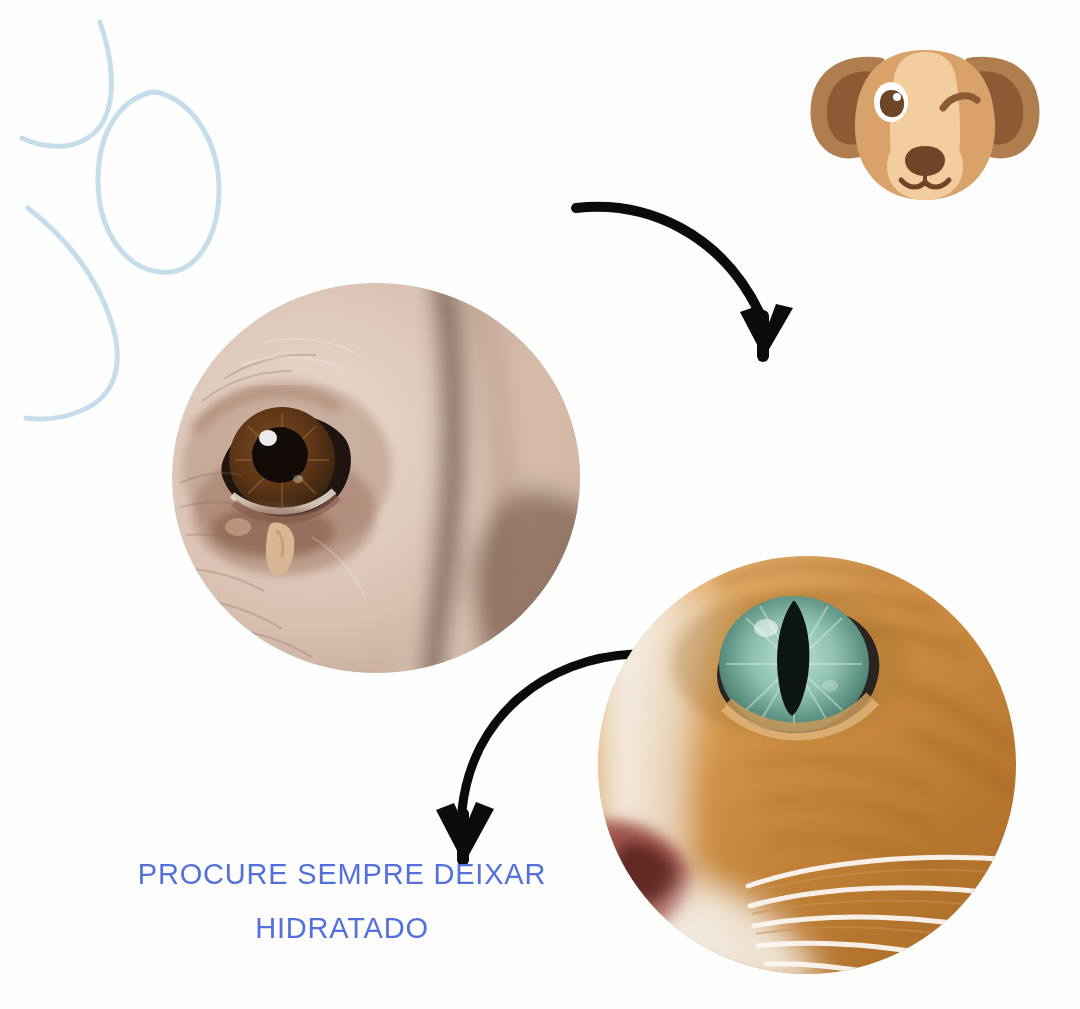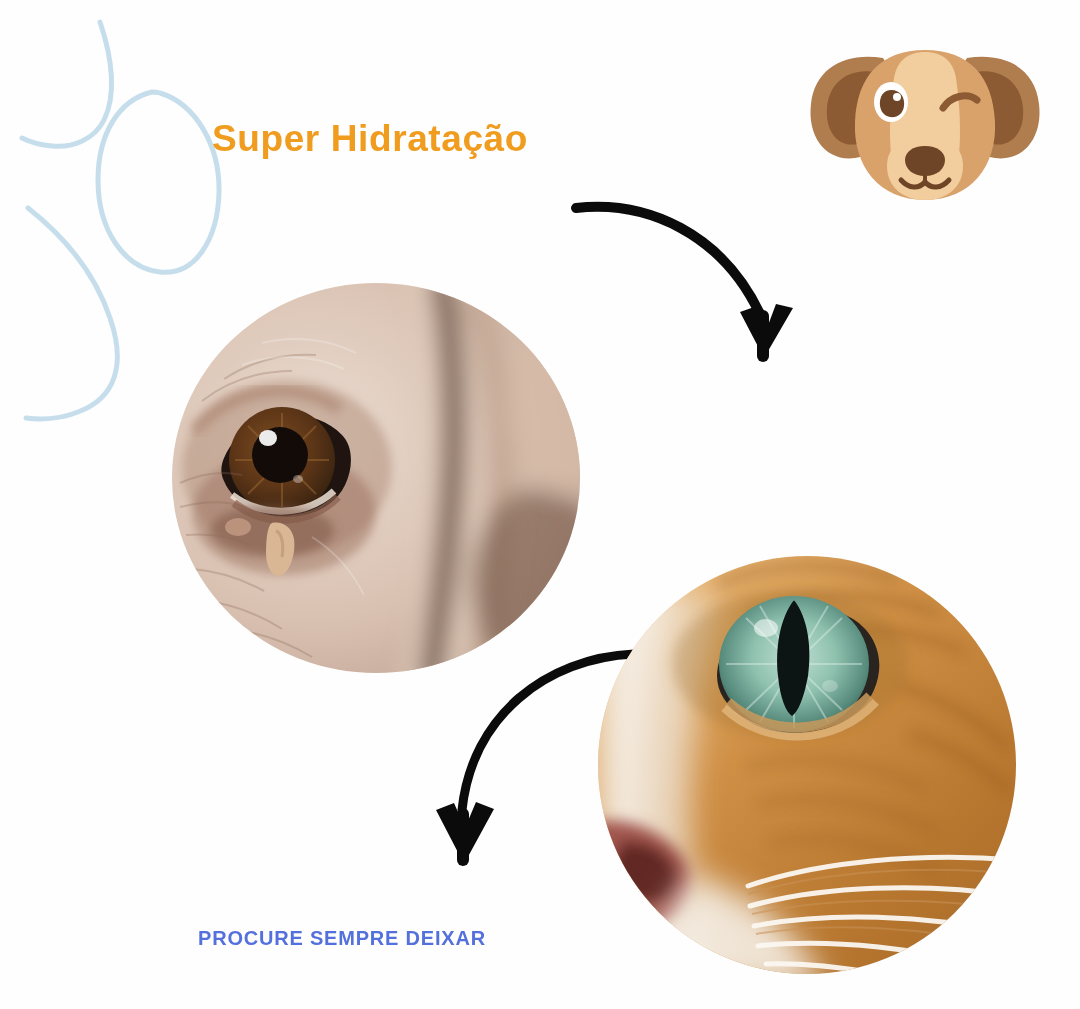--- a/index.html
+++ b/index.html
@@ -49,26 +49,26 @@
   #label-nao-irrita {
     left: 658px;
     top: 409px;
     font-size: 31px;
     color: #7B2A8F;
     letter-spacing: 0.5px;
   }
   .bottom-block {
     position: absolute;
     left: 52px;
-    top: 920px;
+    top: 848px;
     width: 580px;
     text-align: center;
     color: #5470DC;
-    font-size: 20px;
-    font-weight: 700;
+    font-size: 29px;
+    font-weight: 400;
     line-height: 1.85;
     letter-spacing: 0.8px;
   }
   .bottom-block .line {
     display: block;
   }
 
   
   .photo-circle {
     position: absolute;
@@ -157,21 +157,20 @@
       <path d="M138 66 C 146 54, 162 50, 172 58" stroke="#8C5A33" stroke-width="7" stroke-linecap="round" fill="none"></path>
 
       <path d="M120 104 C 108 104, 100 110, 100 118 C 100 127, 108 134, 120 134 C 132 134, 140 127, 140 118 C 140 110, 132 104, 120 104 Z" fill="#6E4526"></path>
 
       <path d="M120 130 L 120 140" stroke="#6E4526" stroke-width="4" stroke-linecap="round"></path>
       <path d="M96 138 C 104 147, 114 147, 120 140" stroke="#6E4526" stroke-width="5" stroke-linecap="round" fill="none"></path>
       <path d="M144 138 C 136 147, 126 147, 120 140" stroke="#6E4526" stroke-width="5" stroke-linecap="round" fill="none"></path>
     </svg>
   </div>
 
-  <div class="headline" id="title-super">Super Hidratação</div>
 
   <div class="arrow" id="arrow-to-nao-irrita">
     <svg viewBox="0 0 290 180" xmlns="http://www.w3.org/2000/svg">
       <path d="M24 22 C 96 14, 170 48, 208 128" stroke="#0B0B0B" stroke-width="10" stroke-linecap="round" fill="none"></path>
       <path d="M212 172 L 188 126 L 205 120 L 215 142 L 224 118 L 241 122 Z" fill="#0B0B0B"></path>
       <path d="M211 130 L 211 170" stroke="#0B0B0B" stroke-width="12" stroke-linecap="round"></path>
     </svg>
   </div>
 
   <div class="photo-circle" id="photo-dog-eye">
@@ -353,15 +352,16 @@
       <g stroke="#C99257" stroke-width="2" fill="none" opacity="0.55">
         <path d="M150 338 C 222 316, 322 308, 418 318"></path>
         <path d="M154 358 C 226 342, 326 340, 418 354"></path>
         <path d="M158 378 C 230 366, 326 370, 418 392"></path>
       </g>
     </svg>
   </div>
 
   <div class="bottom-block">
     <span class="line">PROCURE SEMPRE DEIXAR</span>
+    <span class="line">HIDRATADO</span>
   </div>
 
 </div>
 
 </body></html>

